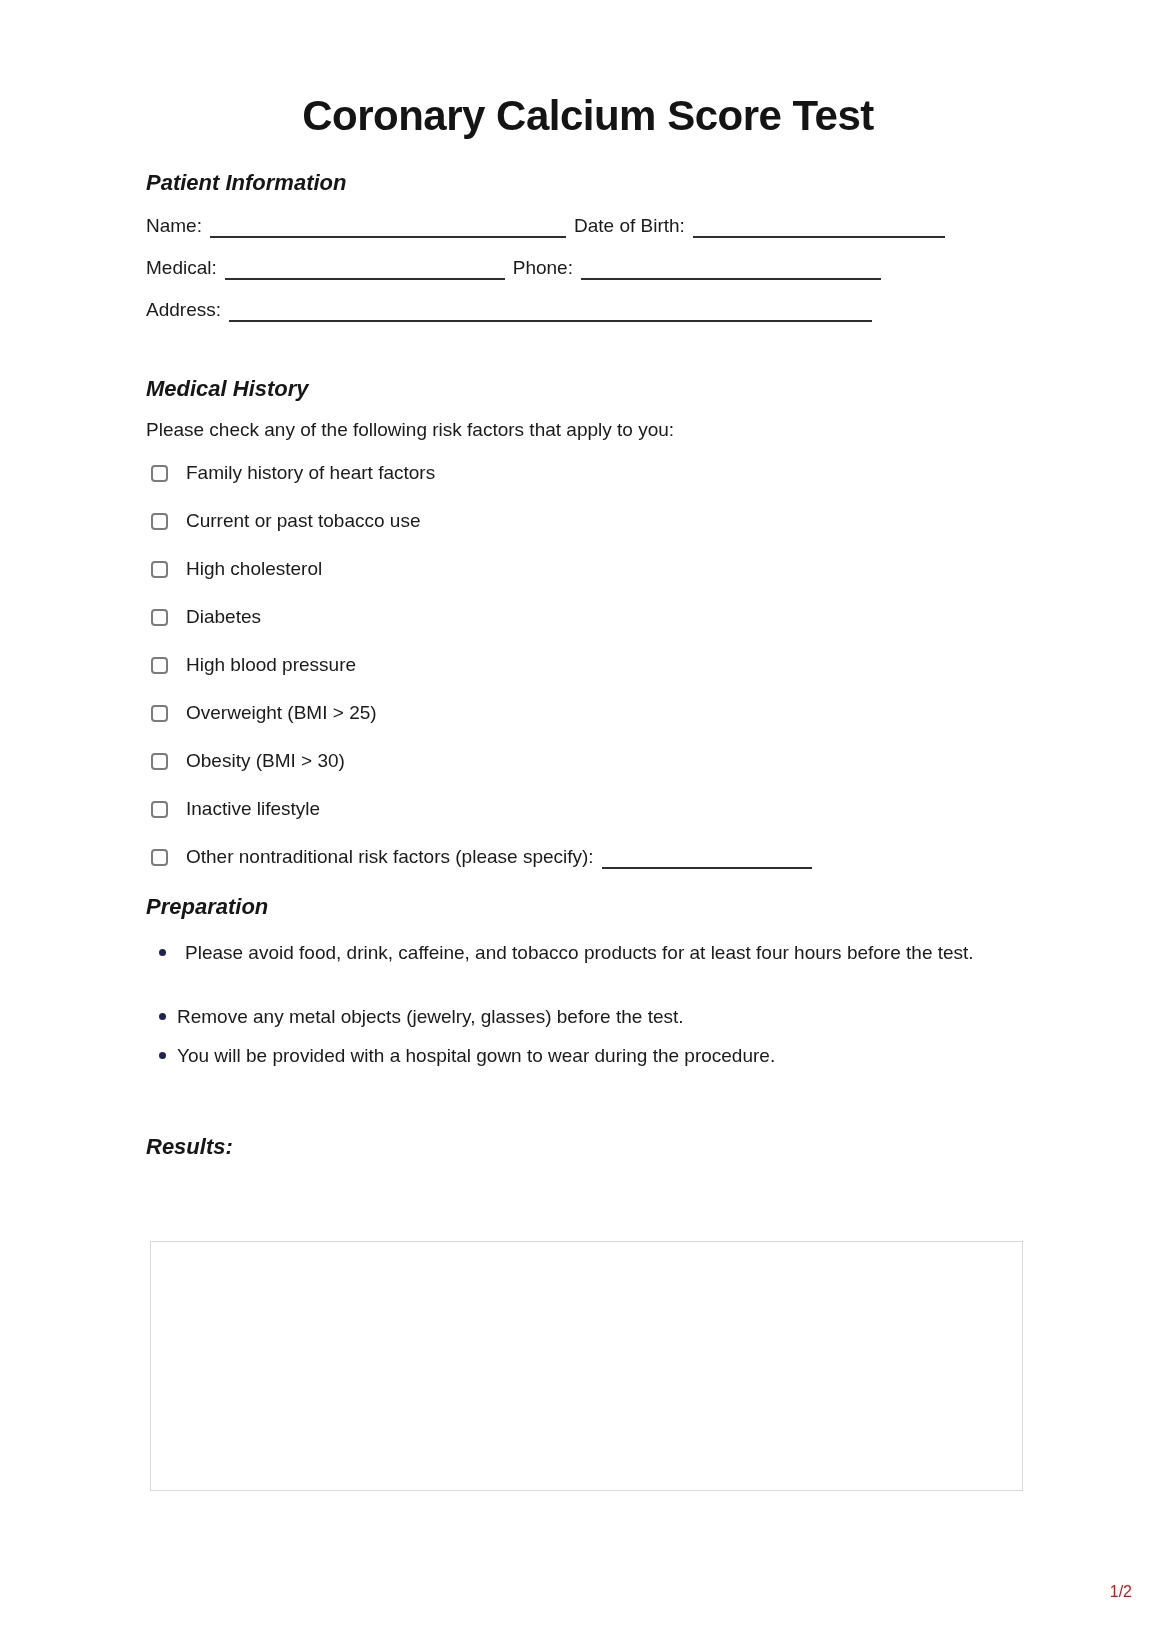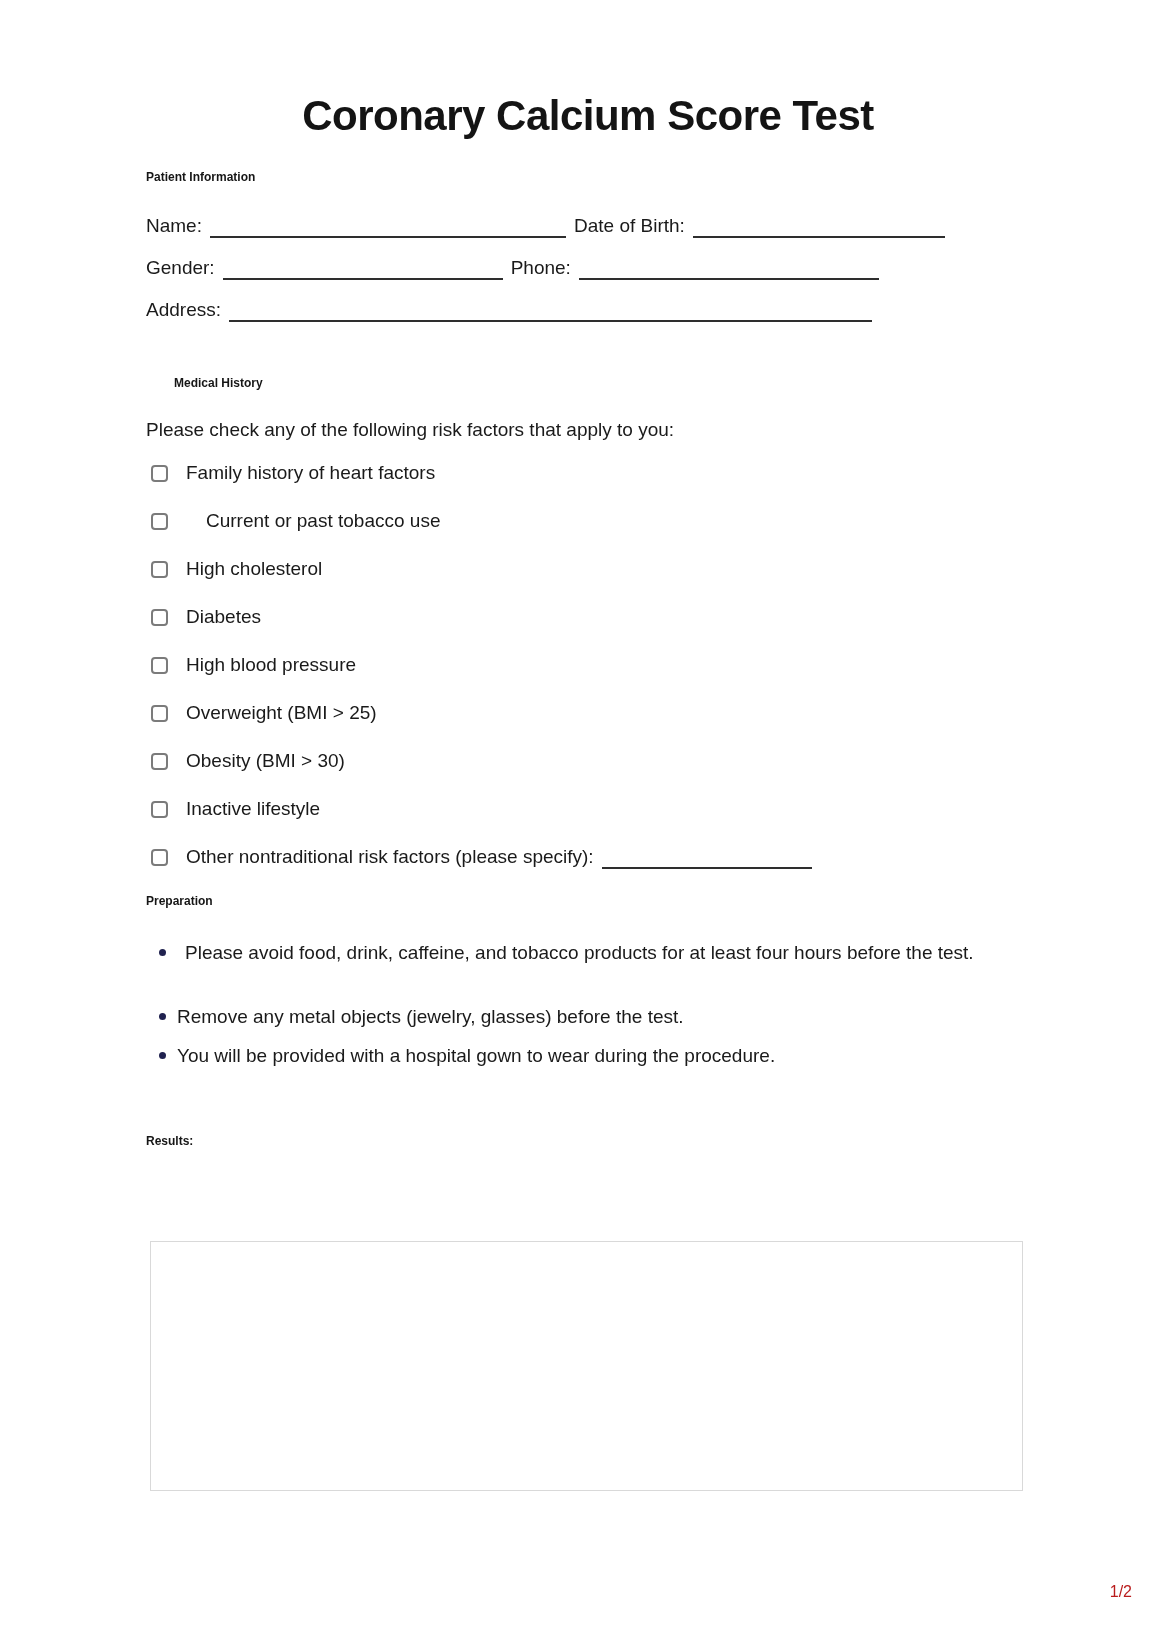--- a/index.html
+++ b/index.html
@@ -10,21 +10,21 @@
     color:#1a1a1a; overflow:hidden;
   }
   .content { position:absolute; left:146px; top:0; width:884px; height:100%; }
   .abs { position:absolute; left:0; }
 
   .doc-title {
     top:92px; width:100%; text-align:center;
     font-size:42px; font-weight:700; color:#141414; letter-spacing:-0.5px;
     white-space:nowrap;
   }
-  .sec-heading { font-size:12px; font-weight:700; color:#161616; }
+  .sec-heading { font-size:22px; font-weight:700; color:#161616;font-style:italic; }
 
   .field-row { display:flex; align-items:flex-end; gap:8px; font-size:19px; height:27px; }
   .flabel { white-space:nowrap; padding-bottom:1px; }
   .fline { display:inline-block; border-bottom:2px solid #2e2e2e; height:25px; }
   .w-name    { width:356px; }
   .w-dob     { width:252px; }
   .w-gender  { width:280px; }
   .w-phone   { width:300px; }
   .w-address { width:643px; }
   .w-specify { width:210px; }
@@ -67,40 +67,40 @@
   <h2 class="abs sec-heading" style="top:170px;">Patient Information</h2>
 
   <div class="abs field-row" style="top:211px;">
     <span class="flabel">Name:</span>
     <span class="fline w-name"></span>
     <span class="flabel">Date of Birth:</span>
     <span class="fline w-dob"></span>
   </div>
 
   <div class="abs field-row" style="top:253px;">
-    <span class="flabel">Gender:</span>
+    <span class="flabel">Medical:</span>
     <span class="fline w-gender"></span>
     <span class="flabel">Phone:</span>
     <span class="fline w-phone"></span>
   </div>
 
   <div class="abs field-row" style="top:295px;">
     <span class="flabel">Address:</span>
     <span class="fline w-address"></span>
   </div>
 
-  <h2 class="abs sec-heading" style="top:376px;margin-left:28px;">Medical History</h2>
+  <h2 class="abs sec-heading" style="top:376px;">Medical History</h2>
 
   <p class="abs instruction" style="top:419px;">Please check any of the following risk factors that apply to you:</p>
 
   <div class="abs check-row" style="top:461px;">
     <span class="checkbox"></span>
     <span class="check-label">Family history of heart factors</span>
   </div>
-  <div class="abs check-row" style="top:509px;gap:20px;">
+  <div class="abs check-row" style="top:509px;">
     <span class="checkbox"></span>
     <span class="check-label">Current or past tobacco use</span>
   </div>
   <div class="abs check-row" style="top:557px;">
     <span class="checkbox"></span>
     <span class="check-label">High cholesterol</span>
   </div>
   <div class="abs check-row" style="top:605px;">
     <span class="checkbox"></span>
     <span class="check-label">Diabetes</span>

